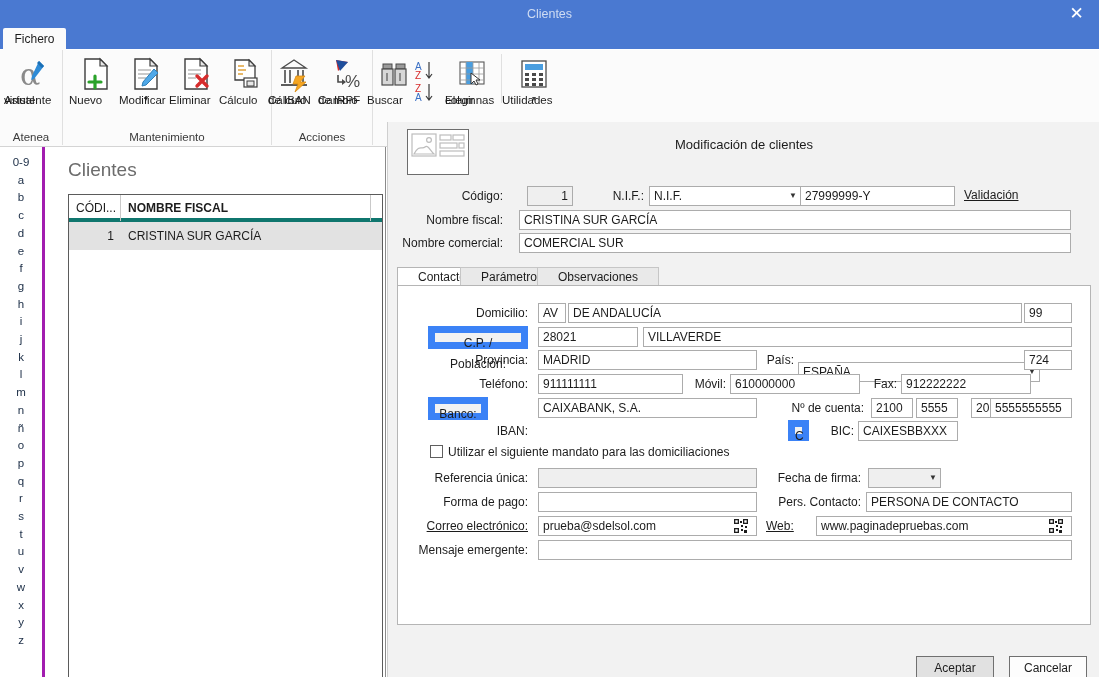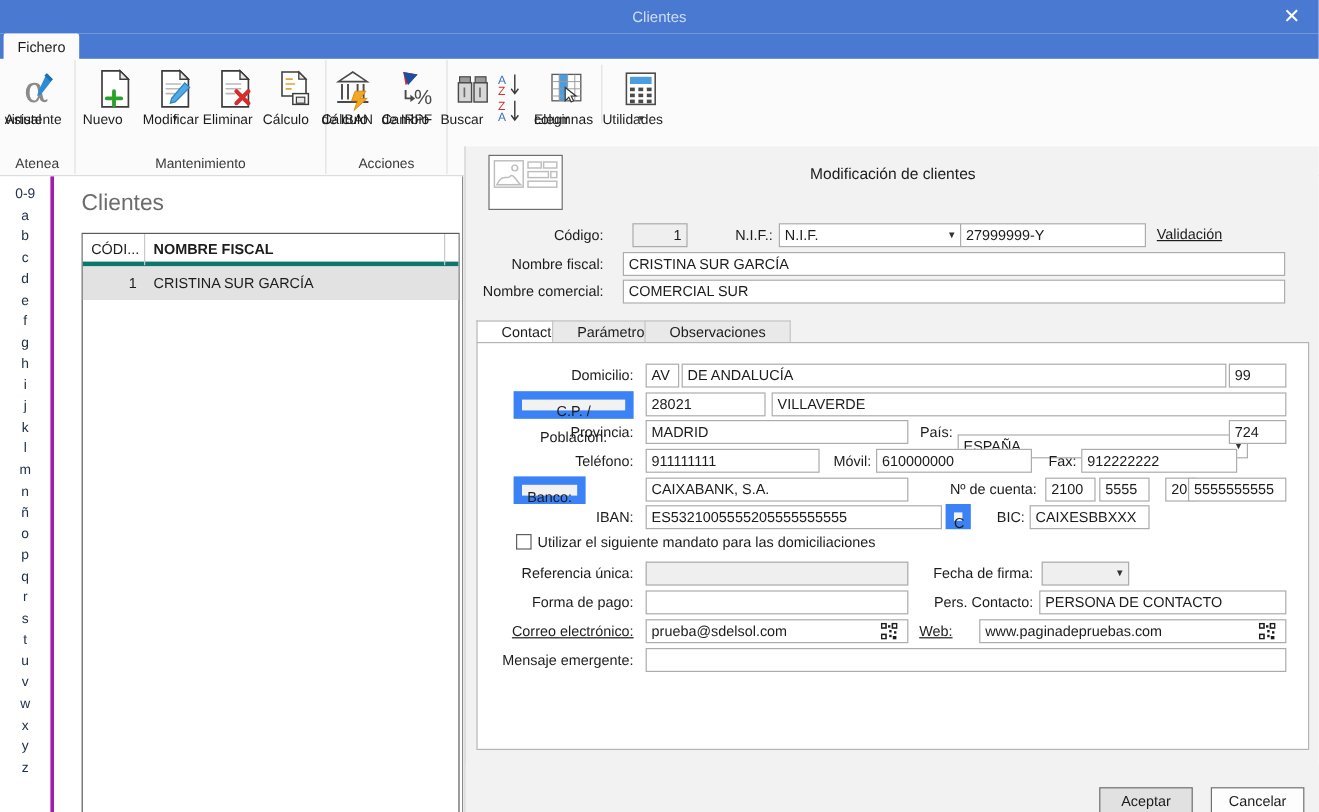--- a/index.html
+++ b/index.html
@@ -455,21 +455,20 @@
 
       <div class="btnlike" style="left:30px;top:111px;width:60px;">Banco:</div>
       <div class="fld" style="left:140px;top:112px;width:219px;">CAIXABANK, S.A.</div>
       <div class="lbl" style="left:370px;top:114px;width:96px;">Nº de cuenta:</div>
       <div class="fld" style="left:473px;top:112px;width:42px;">2100</div>
       <div class="fld" style="left:518px;top:112px;width:42px;">5555</div>
       <div class="fld" style="left:563px;top:112px;width:26px;margin-left:10px;">20</div>
       <div class="fld" style="left:592px;top:112px;width:82px;">5555555555</div>
 
       <div class="lbl" style="left:20px;top:137px;width:110px;">IBAN:</div>
-      <div class="fld" style="left:140px;top:135px;width:247px;">ES5321005555205555555555</div>
       <div class="btnlike" style="left:390px;top:134px;width:21px;height:21px;line-height:19px;">C</div>
       <div class="lbl" style="left:420px;top:137px;width:36px;">BIC:</div>
       <div class="fld" style="left:460px;top:135px;width:100px;">CAIXESBBXXX</div>
 
       <div class="chk" style="left:32px;top:159px;"></div>
       <div class="lbl left" style="left:50px;top:158px;width:430px;">Utilizar el siguiente mandato para las domiciliaciones</div>
 
       <div class="lbl" style="left:20px;top:184px;width:110px;">Referencia única:</div>
       <div class="fld ro" style="left:140px;top:182px;width:219px;"></div>
       <div class="lbl" style="left:360px;top:184px;width:103px;">Fecha de firma:</div>

